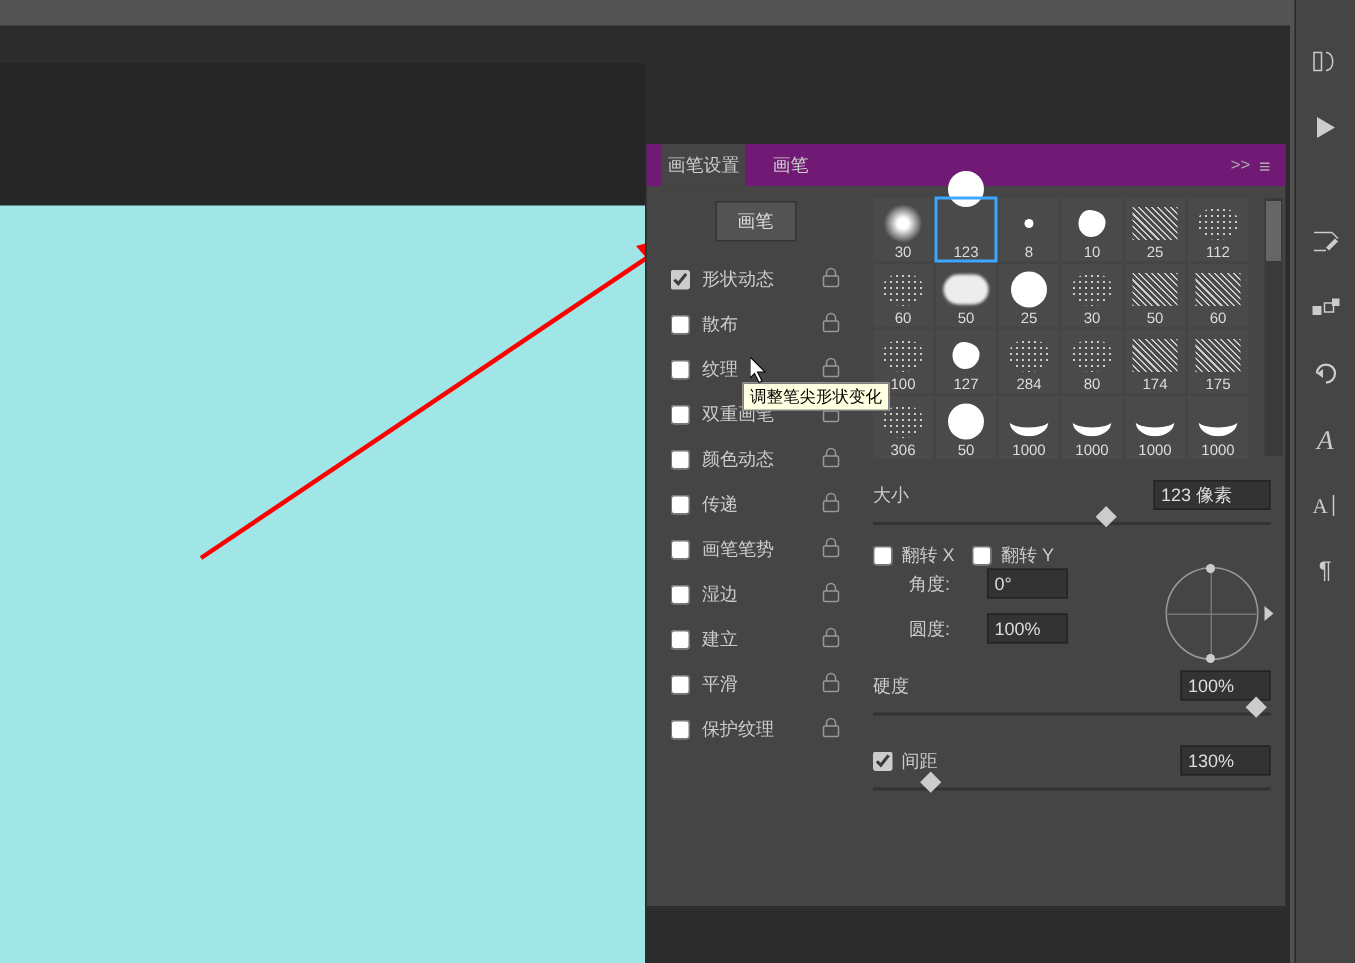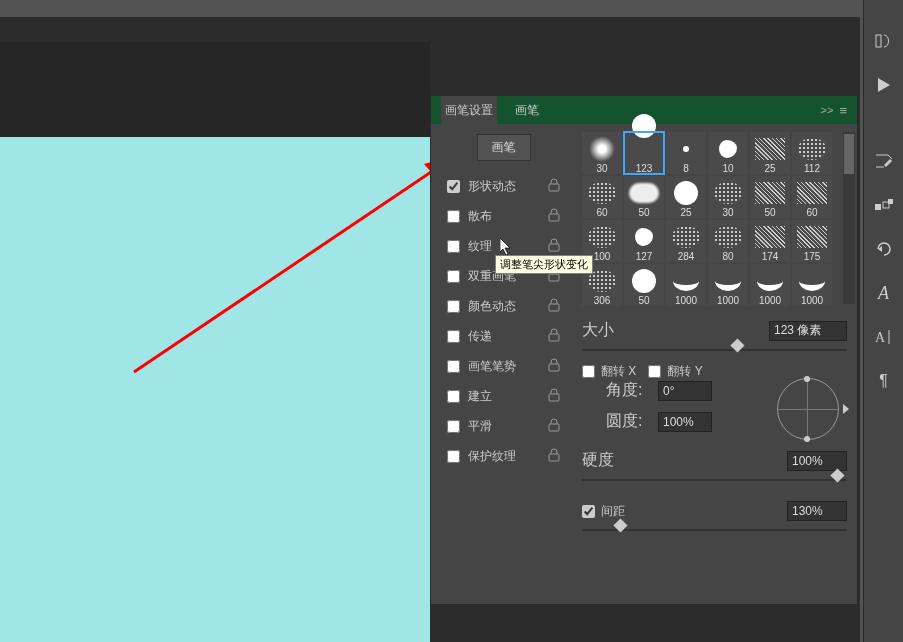--- a/index.html
+++ b/index.html
@@ -40,21 +40,21 @@
   position: absolute;
   left: 430px; top: 95px;
   width: 428px; height: 510px;
   background: #454545;
   border: 1px solid #2a2a2a;
 }
 .panel-tabs {
   height: 28px;
   display: flex;
   align-items: center;
-  background: #14532d;
+  background: #701a75;
   padding: 0 10px;
   gap: 14px;
 }
 .tab {
   padding: 6px 4px;
   font-size: 12px;
   cursor: pointer;
 }
 .tab.active {
   background: #454545;
@@ -155,21 +155,21 @@
   position: absolute;
   top: 2px; left: 1px;
   width: 10px; height: 40px;
   background: #666;
 }
 .param-row {
   display: flex; align-items: center;
   gap: 8px;
   margin-top: 8px;
 }
-.param-row .label { font-size: 16px; min-width: 44px; }
+.param-row .label { font-size: 12px; min-width: 44px; }
 .param-row input[type=text] {
   width: 70px;
   background: #333;
   border: 1px solid #222;
   color: #ddd;
   font-size: 12px;
   padding: 2px 4px;
   text-align: left;
 }
 .slider {
@@ -342,20 +342,30 @@
             <span class="lbl">画笔笔势</span>
             <span class="lock">
               <svg width="12" height="14" viewBox="0 0 12 14">
                 <rect x="1" y="6" width="10" height="7" rx="1" fill="none" stroke="#999"></rect>
                 <path d="M3,6 V4 a3,3 0 0 1 6,0 V6" fill="none" stroke="#999"></path>
               </svg>
             </span>
           </div>
           <div class="opt-row">
             <input type="checkbox" style="">
+            <span class="lbl">湿边</span>
+            <span class="lock">
+              <svg width="12" height="14" viewBox="0 0 12 14">
+                <rect x="1" y="6" width="10" height="7" rx="1" fill="none" stroke="#999"></rect>
+                <path d="M3,6 V4 a3,3 0 0 1 6,0 V6" fill="none" stroke="#999"></path>
+              </svg>
+            </span>
+          </div>
+          <div class="opt-row">
+            <input type="checkbox" style="">
             <span class="lbl">建立</span>
             <span class="lock">
               <svg width="12" height="14" viewBox="0 0 12 14">
                 <rect x="1" y="6" width="10" height="7" rx="1" fill="none" stroke="#999"></rect>
                 <path d="M3,6 V4 a3,3 0 0 1 6,0 V6" fill="none" stroke="#999"></path>
               </svg>
             </span>
           </div>
           <div class="opt-row">
             <input type="checkbox" style="">

